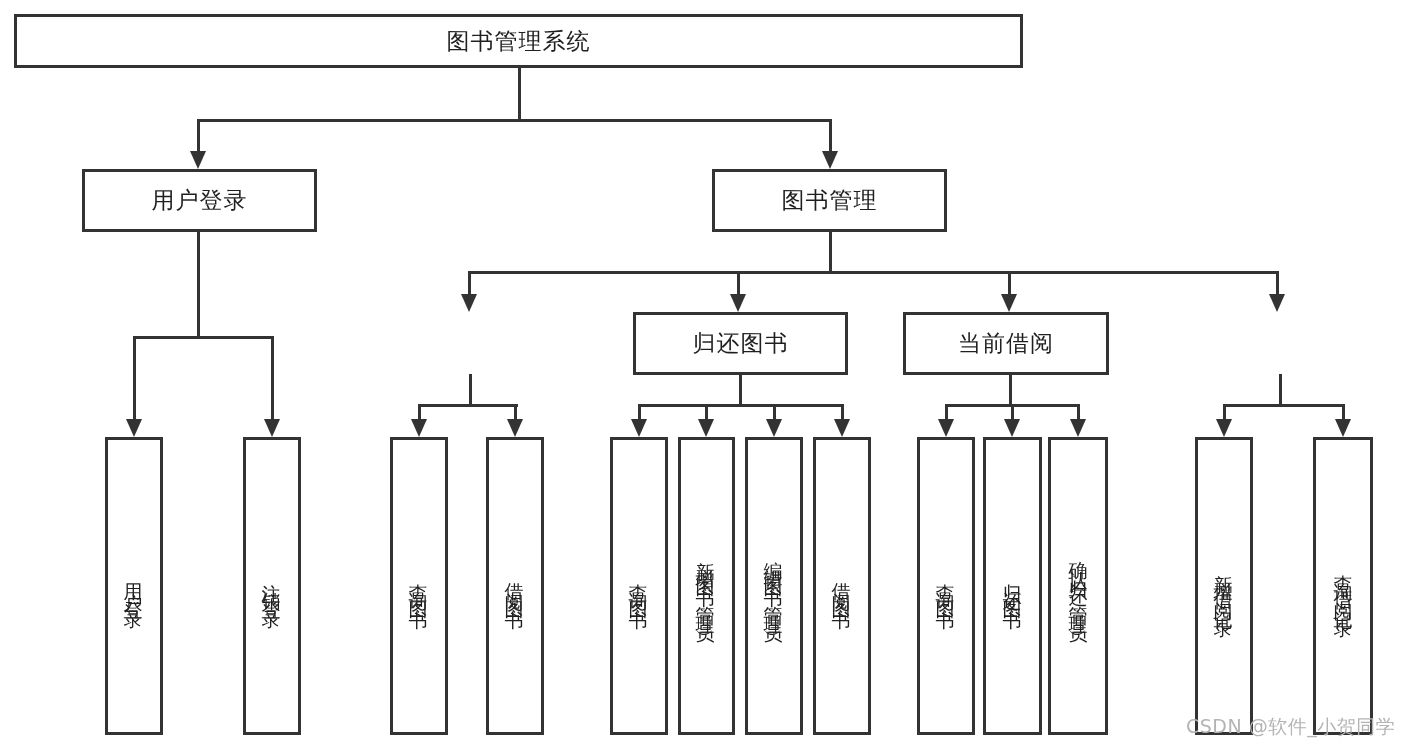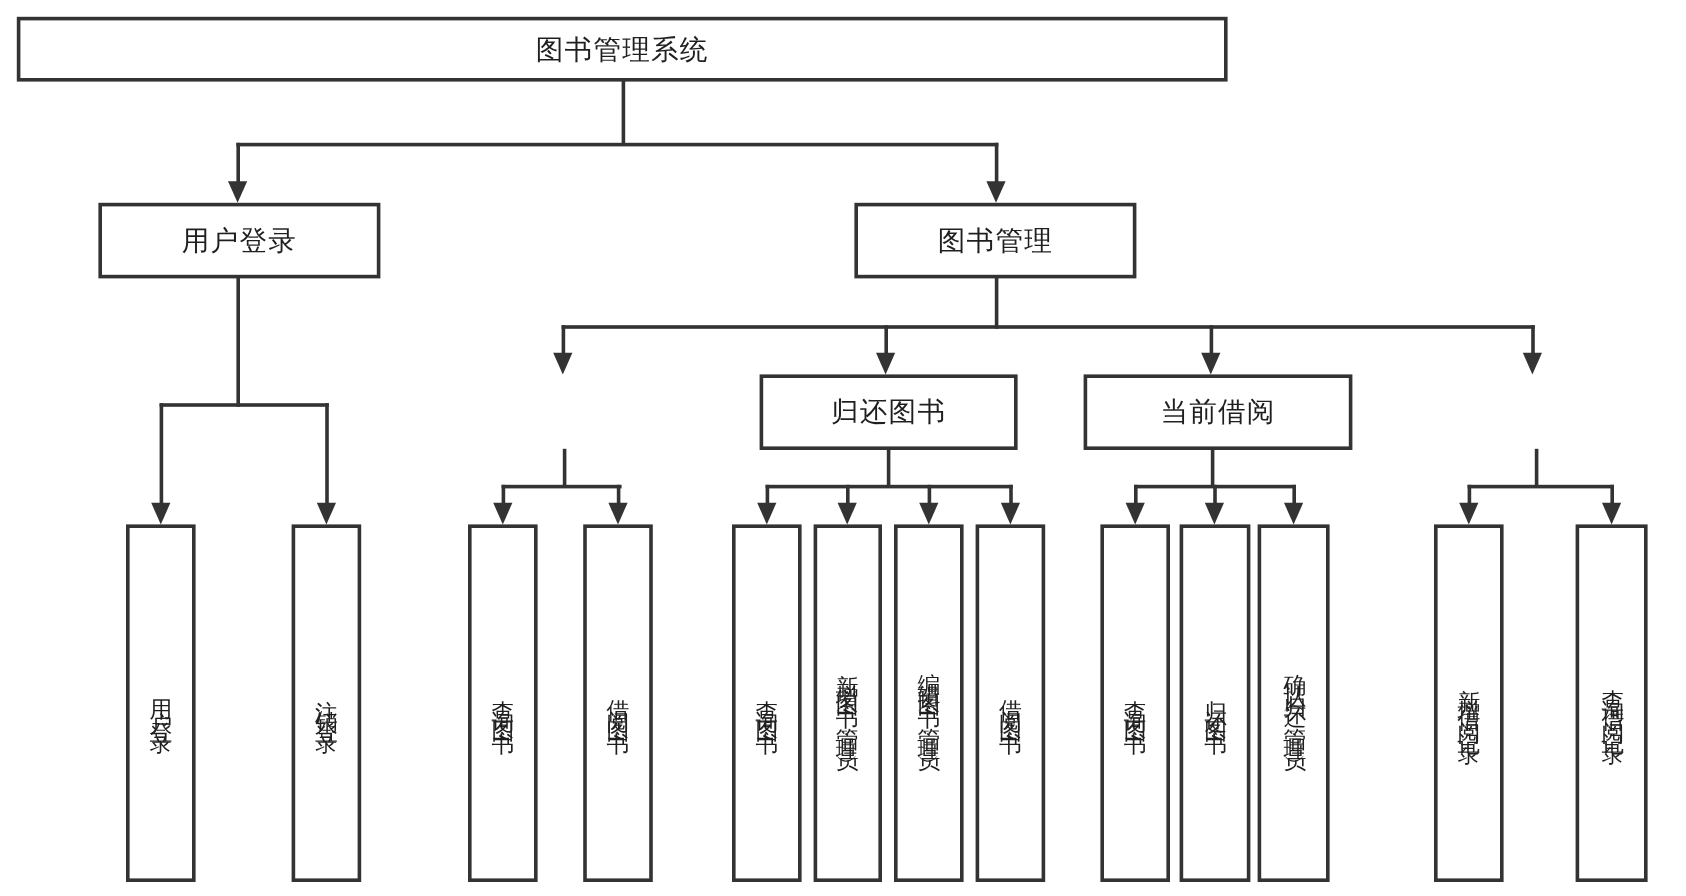--- a/index.html
+++ b/index.html
@@ -58,21 +58,21 @@
 <body>
 
 <div id="stage">
 
   <div class="box h" style="left:14px;top:14px;width:1009px;height:54px">图书管理系统</div>
 
   <div class="box h" style="left:82px;top:169px;width:235px;height:63px">用户登录</div>
   <div class="box h" style="left:712px;top:169px;width:235px;height:63px">图书管理</div>
 
   <div class="box h" style="left:633px;top:312px;width:215px;height:63px">归还图书</div>
-  <div class="box h" style="left:903px;top:312px;width:224px;height:63px">当前借阅</div>
+  <div class="box h" style="left:903px;top:312px;width:206px;height:63px">当前借阅</div>
 
   <div class="box v" style="left:105px;top:437px;width:58px;height:298px">用户登录</div>
   <div class="box v" style="left:243px;top:437px;width:58px;height:298px">注销登录</div>
 
   <div class="box v" style="left:390px;top:437px;width:58px;height:298px">查询图书</div>
   <div class="box v" style="left:486px;top:437px;width:58px;height:298px">借阅图书</div>
 
   <div class="box v" style="left:610px;top:437px;width:58px;height:298px">查询图书</div>
   <div class="box v" style="left:678px;top:437px;width:57px;height:298px">新增图书（管理员）</div>
   <div class="box v" style="left:745px;top:437px;width:58px;height:298px">编辑图书（管理员）</div>
@@ -137,14 +137,15 @@
   <div class="vl" style="left:1077px;top:404px;height:17px"></div>
   <div class="arrow" style="left:1070px;top:419px"></div>
 
   <div class="vl" style="left:1279px;top:374px;height:32px"></div>
   <div class="hl" style="left:1223px;top:404px;width:122px"></div>
   <div class="vl" style="left:1223px;top:404px;height:17px"></div>
   <div class="arrow" style="left:1216px;top:419px"></div>
   <div class="vl" style="left:1342px;top:404px;height:17px"></div>
   <div class="arrow" style="left:1335px;top:419px"></div>
 
+  <div class="watermark">CSDN @软件_小贺同学</div>
 
 </div>
 
 </body></html>

